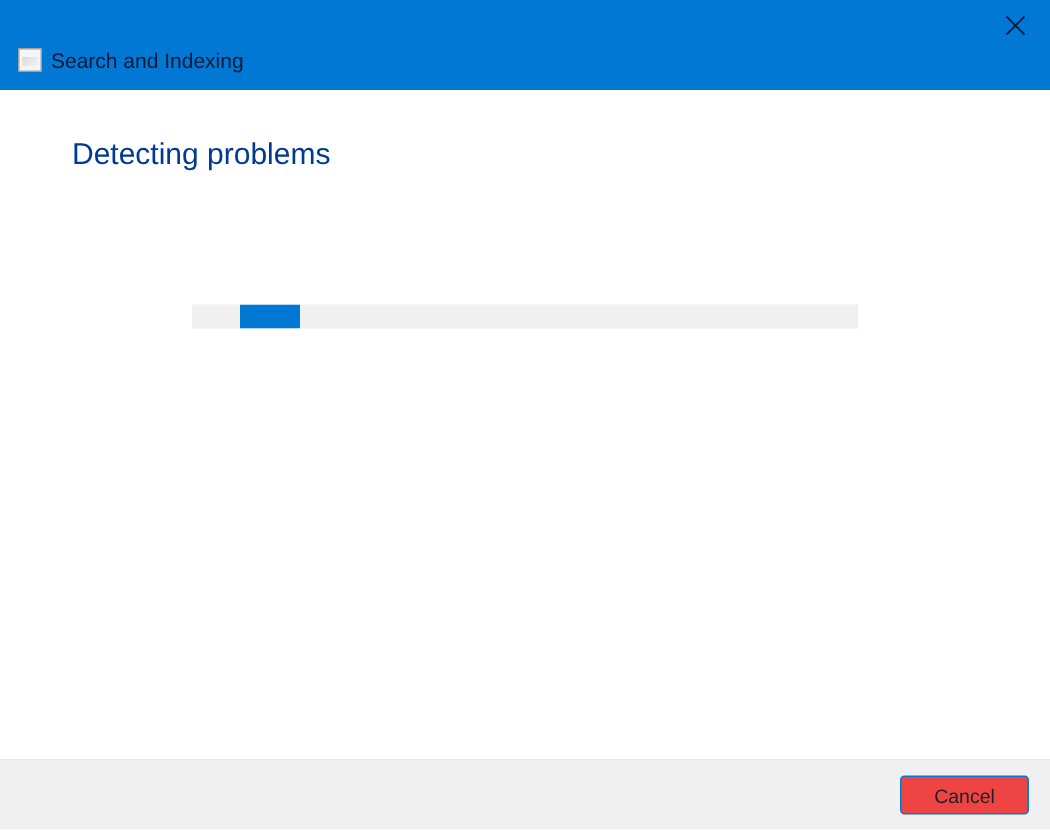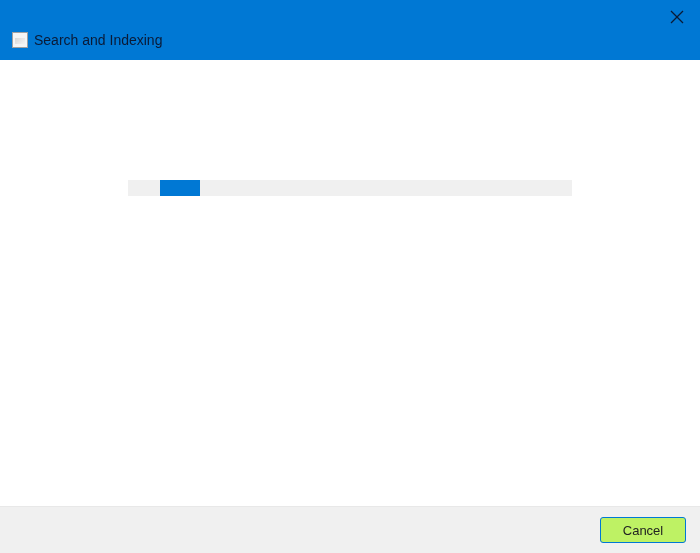--- a/index.html
+++ b/index.html
@@ -87,21 +87,21 @@
       border-top: 1px solid #e8e8e8;
       display: flex;
       align-items: center;
       justify-content: flex-end;
       padding-right: 14px;
     }
     .cancel-btn {
       height: 26px;
       min-width: 86px;
       padding: 3px 14px;
-      background: #bef264;
+      background: #ef4444;
       border: 1px solid #0078d4;
       border-radius: 3px;
       font-size: 13px;
       color: #222;
       cursor: pointer;
       font-family: inherit;
     }
   </style>
 </head>
 <body>
@@ -113,20 +113,21 @@
       <line x1="13" y1="1" x2="1" y2="13" stroke="#0a1a36" stroke-width="1.2"></line>
     </svg>
   </button>
   <div class="header-title-wrap">
     <div class="header-icon"></div>
     <span class="header-title">Search and Indexing</span>
   </div>
 </div>
 
 <div class="content">
+  <h1 class="heading">Detecting problems</h1>
   <div class="progress-track">
     <div class="progress-fill"></div>
   </div>
 </div>
 
 <div class="footer">
   <button class="cancel-btn">Cancel</button>
 </div>
 
 </body></html>

